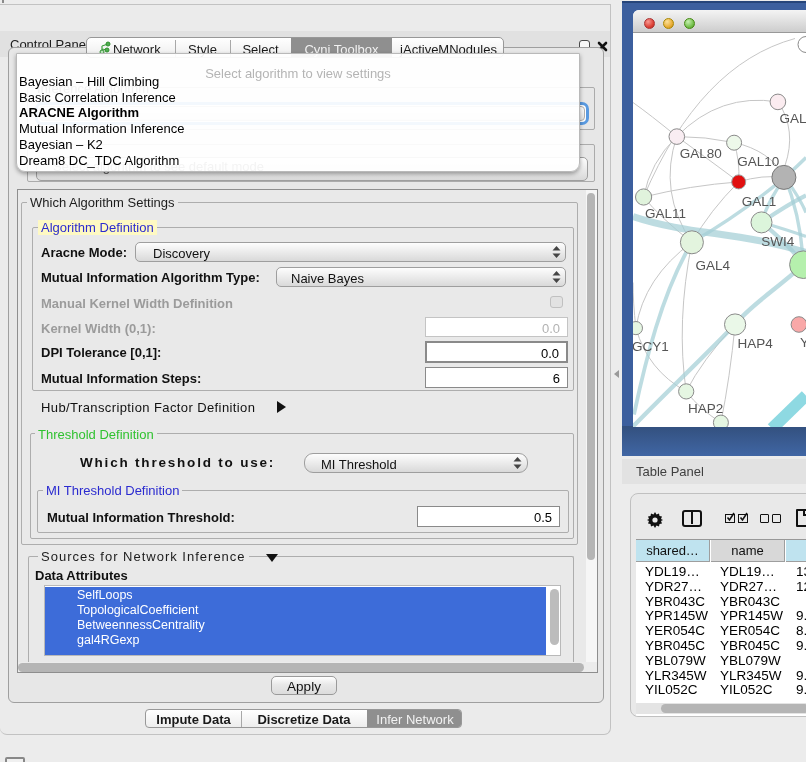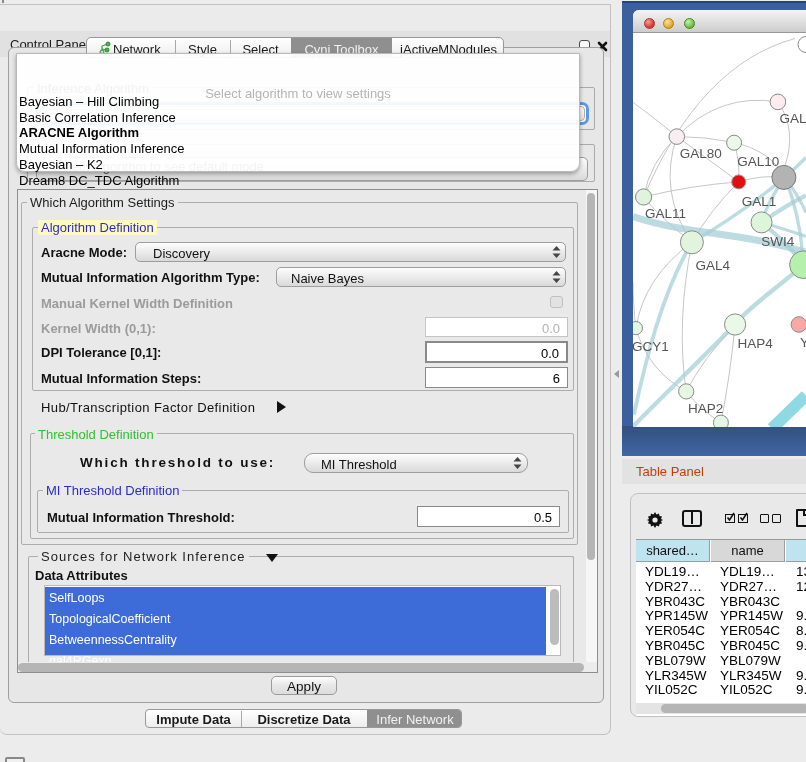--- a/index.html
+++ b/index.html
@@ -88,21 +88,21 @@
 <div class="abs" style="left:417px;top:506px;width:143px;height:21px;background:#fff;border:1.5px solid #8a8a8a;color:#000;text-align:right;padding:3px 7px 0 0;">0.5</div>
 
 <div class="abs" style="left:28px;top:556px;width:546px;height:116px;border:1px solid #adadad;border-radius:2px;border-bottom:none;"></div>
 <div class="abs" style="left:38px;top:549px;background:#e9e9e9;padding:0 3px;color:#1c1c1c;letter-spacing:1px;">Sources for Network Inference</div>
 <div class="abs" style="left:266px;top:554px;width:0;height:0;border-top:8px solid #111;border-left:6px solid transparent;border-right:6px solid transparent;"></div>
 
 <div class="abs" style="left:35px;top:568px;font-weight:bold;color:#111;">Data Attributes</div>
 
 <div class="abs" style="left:44px;top:585px;width:517px;height:71px;background:#fff;border:1px solid #b9b9b9;">
   <div class="abs" style="left:0;top:1px;width:501px;height:68px;background:#3d6cd9;color:#fff;font-size:12.5px;">
-    <div style="padding:1px 0 0 4px;line-height:21px;">SelfLoops<br>TopologicalCoefficient<br>BetweennessCentrality<br>gal4RGexp</div>
+    <div style="padding:1px 0 0 4px;line-height:15px;margin-left:28px;">SelfLoops<br>TopologicalCoefficient<br>BetweennessCentrality<br>gal4RGexp</div>
   </div>
   <div class="abs" style="left:505px;top:3px;width:9px;height:56px;background:#bcbcbc;border-radius:5px;"></div>
 </div>
 
 <div class="abs" style="left:18px;top:662px;width:579px;height:10px;background:#ececec;">
   <div class="abs" style="left:0;top:0.5px;width:566px;height:9px;background:#b5b5b5;border-radius:5px;"></div>
 </div>
 
 <div class="abs" style="left:586px;top:190px;width:11px;height:472px;background:#f6f6f6;">
   <div class="abs" style="left:1px;top:3px;width:8px;height:367px;background:#b5b5b5;border-radius:4px;"></div>
@@ -120,21 +120,21 @@
   <div class="abs" style="left:26px;top:3.5px;color:#1a1a1a;">Network</div>
   <div class="abs" style="left:88px;top:2px;width:1px;height:17px;background:#a8a8a8;"></div>
   <div class="abs" style="left:88px;top:3.5px;width:55px;text-align:center;color:#1a1a1a;">Style</div>
   <div class="abs" style="left:143px;top:2px;width:1px;height:17px;background:#a8a8a8;"></div>
   <div class="abs" style="left:143px;top:3.5px;width:61px;text-align:center;color:#1a1a1a;">Select</div>
   <div class="abs" style="left:204px;top:0;width:101px;height:21px;background:#8f8f8f;color:#f2f2f2;text-align:center;padding-top:3.5px;">Cyni Toolbox</div>
   <div class="abs" style="left:305px;top:3.5px;width:113px;text-align:center;color:#1a1a1a;">jActiveMNodules</div>
 </div>
 
 <div class="abs" style="left:16px;top:53px;width:564px;height:119px;background:rgba(255,255,255,0.93);border:1px solid #b9b9b9;border-radius:0 0 9px 9px;box-shadow:0 2px 4px rgba(0,0,0,0.35);">
-  <div style="text-align:center;color:#b4b4b4;padding-top:12px;height:20px;margin-top:20px;">Select algorithm to view settings</div>
+  <div style="text-align:center;color:#b4b4b4;padding-top:12px;height:20px;">Select algorithm to view settings</div>
   <div style="padding-left:2px;color:#000;line-height:15.7px;">
     Bayesian – Hill Climbing<br>
     Basic Correlation Inference<br>
     <b>ARACNE Algorithm</b><br>
     Mutual Information Inference<br>
     Bayesian – K2<br>
     Dream8 DC_TDC Algorithm
   </div>
 </div>
 
@@ -228,21 +228,21 @@
           <text x="737.5" y="345.5">HAP4</text>
           <text x="800.1" y="344.5">Y</text>
           <text x="687.9" y="410.5">HAP2</text>
         </g>
       </svg>
     </div>
   </div>
 </div>
 
 <div class="abs" style="left:622px;top:459px;width:184px;height:25px;background:#e2e2e2;">
-  <div class="abs" style="left:14px;top:5px;color:#c2410c;">Table Panel</div>
+  <div class="abs" style="left:14px;top:5px;color:#404040;">Table Panel</div>
 </div>
 
 <div class="abs" style="left:630px;top:493px;width:180px;height:224px;background:#e9e9e9;border:1px solid #c0c0c0;border-radius:8px 0 0 8px;overflow:hidden;">
 
   <svg class="abs" style="left:16px;top:18px;" width="16" height="16" viewBox="0 0 16 16">
     <path fill="#111" d="M8 0 L9.5 2.5 L12 1.5 L12.5 4 L15 4.5 L14 7 L16 8 L14 9 L15 11.5 L12.5 12 L12 14.5 L9.5 13.5 L8 16 L6.5 13.5 L4 14.5 L3.5 12 L1 11.5 L2 9 L0 8 L2 7 L1 4.5 L3.5 4 L4 1.5 L6.5 2.5 Z"></path>
     <circle cx="8" cy="8" r="2.6" fill="#e9e9e9"></circle>
   </svg>
   <div class="abs" style="left:51px;top:16px;width:20px;height:17px;border:2.5px solid #111;border-radius:3px;">
     <div class="abs" style="left:6.5px;top:0;width:2px;height:12px;background:#111;"></div>

